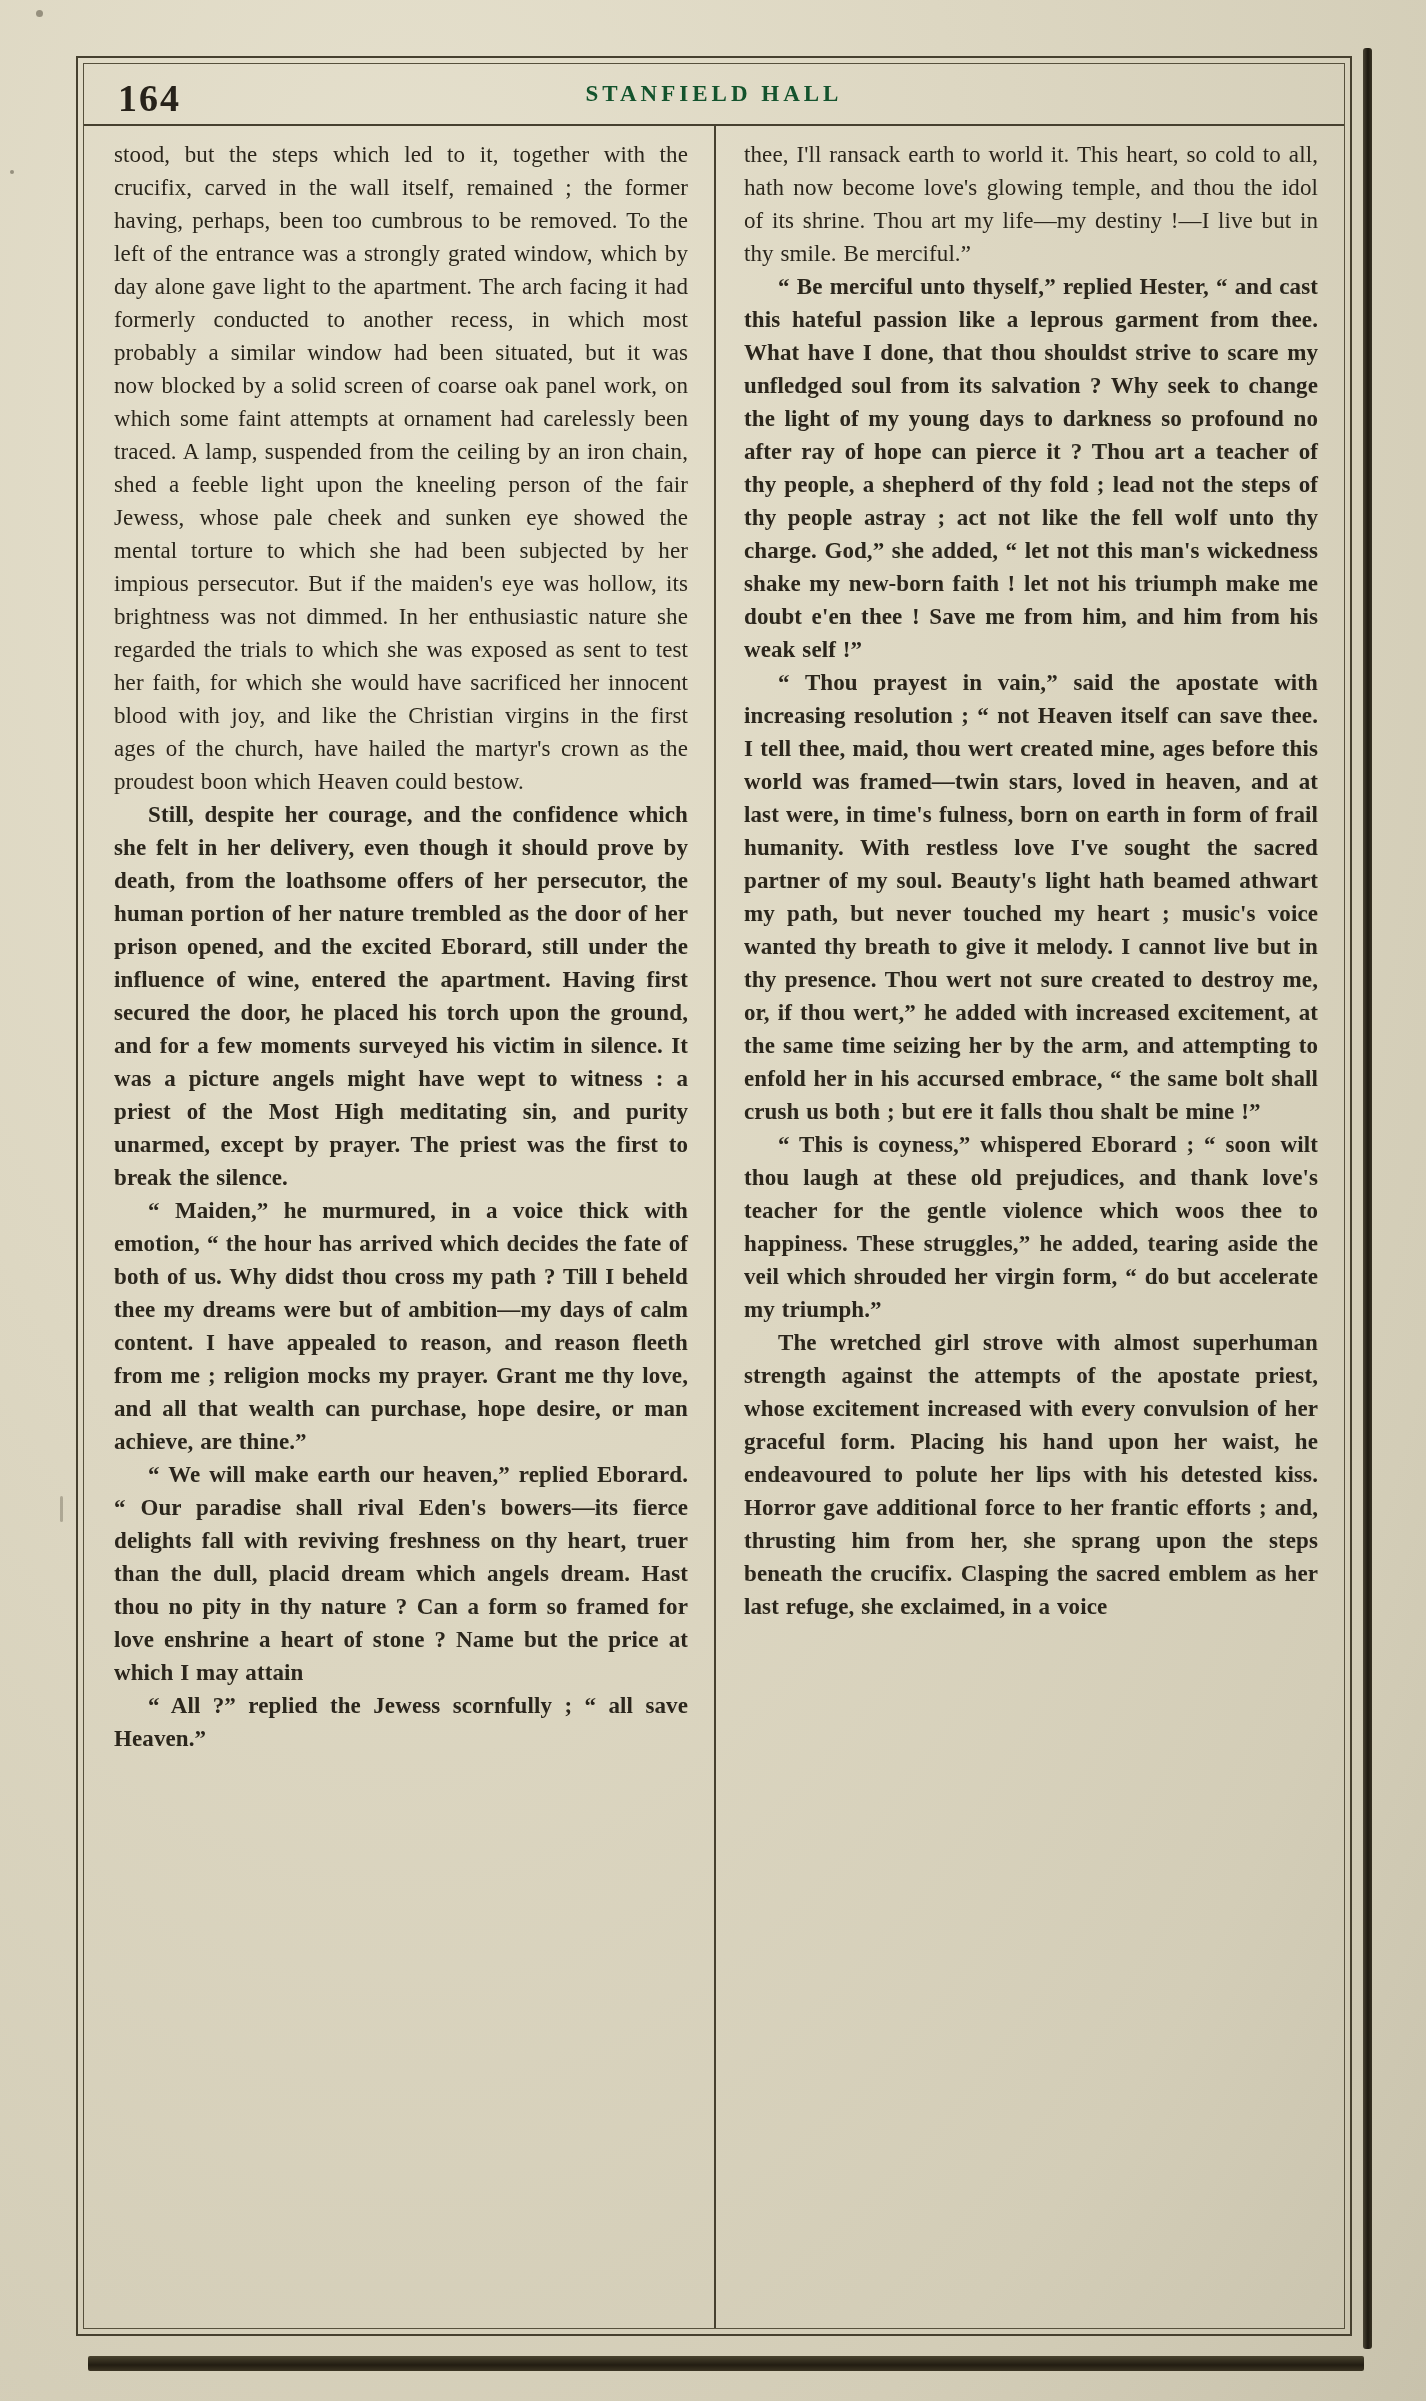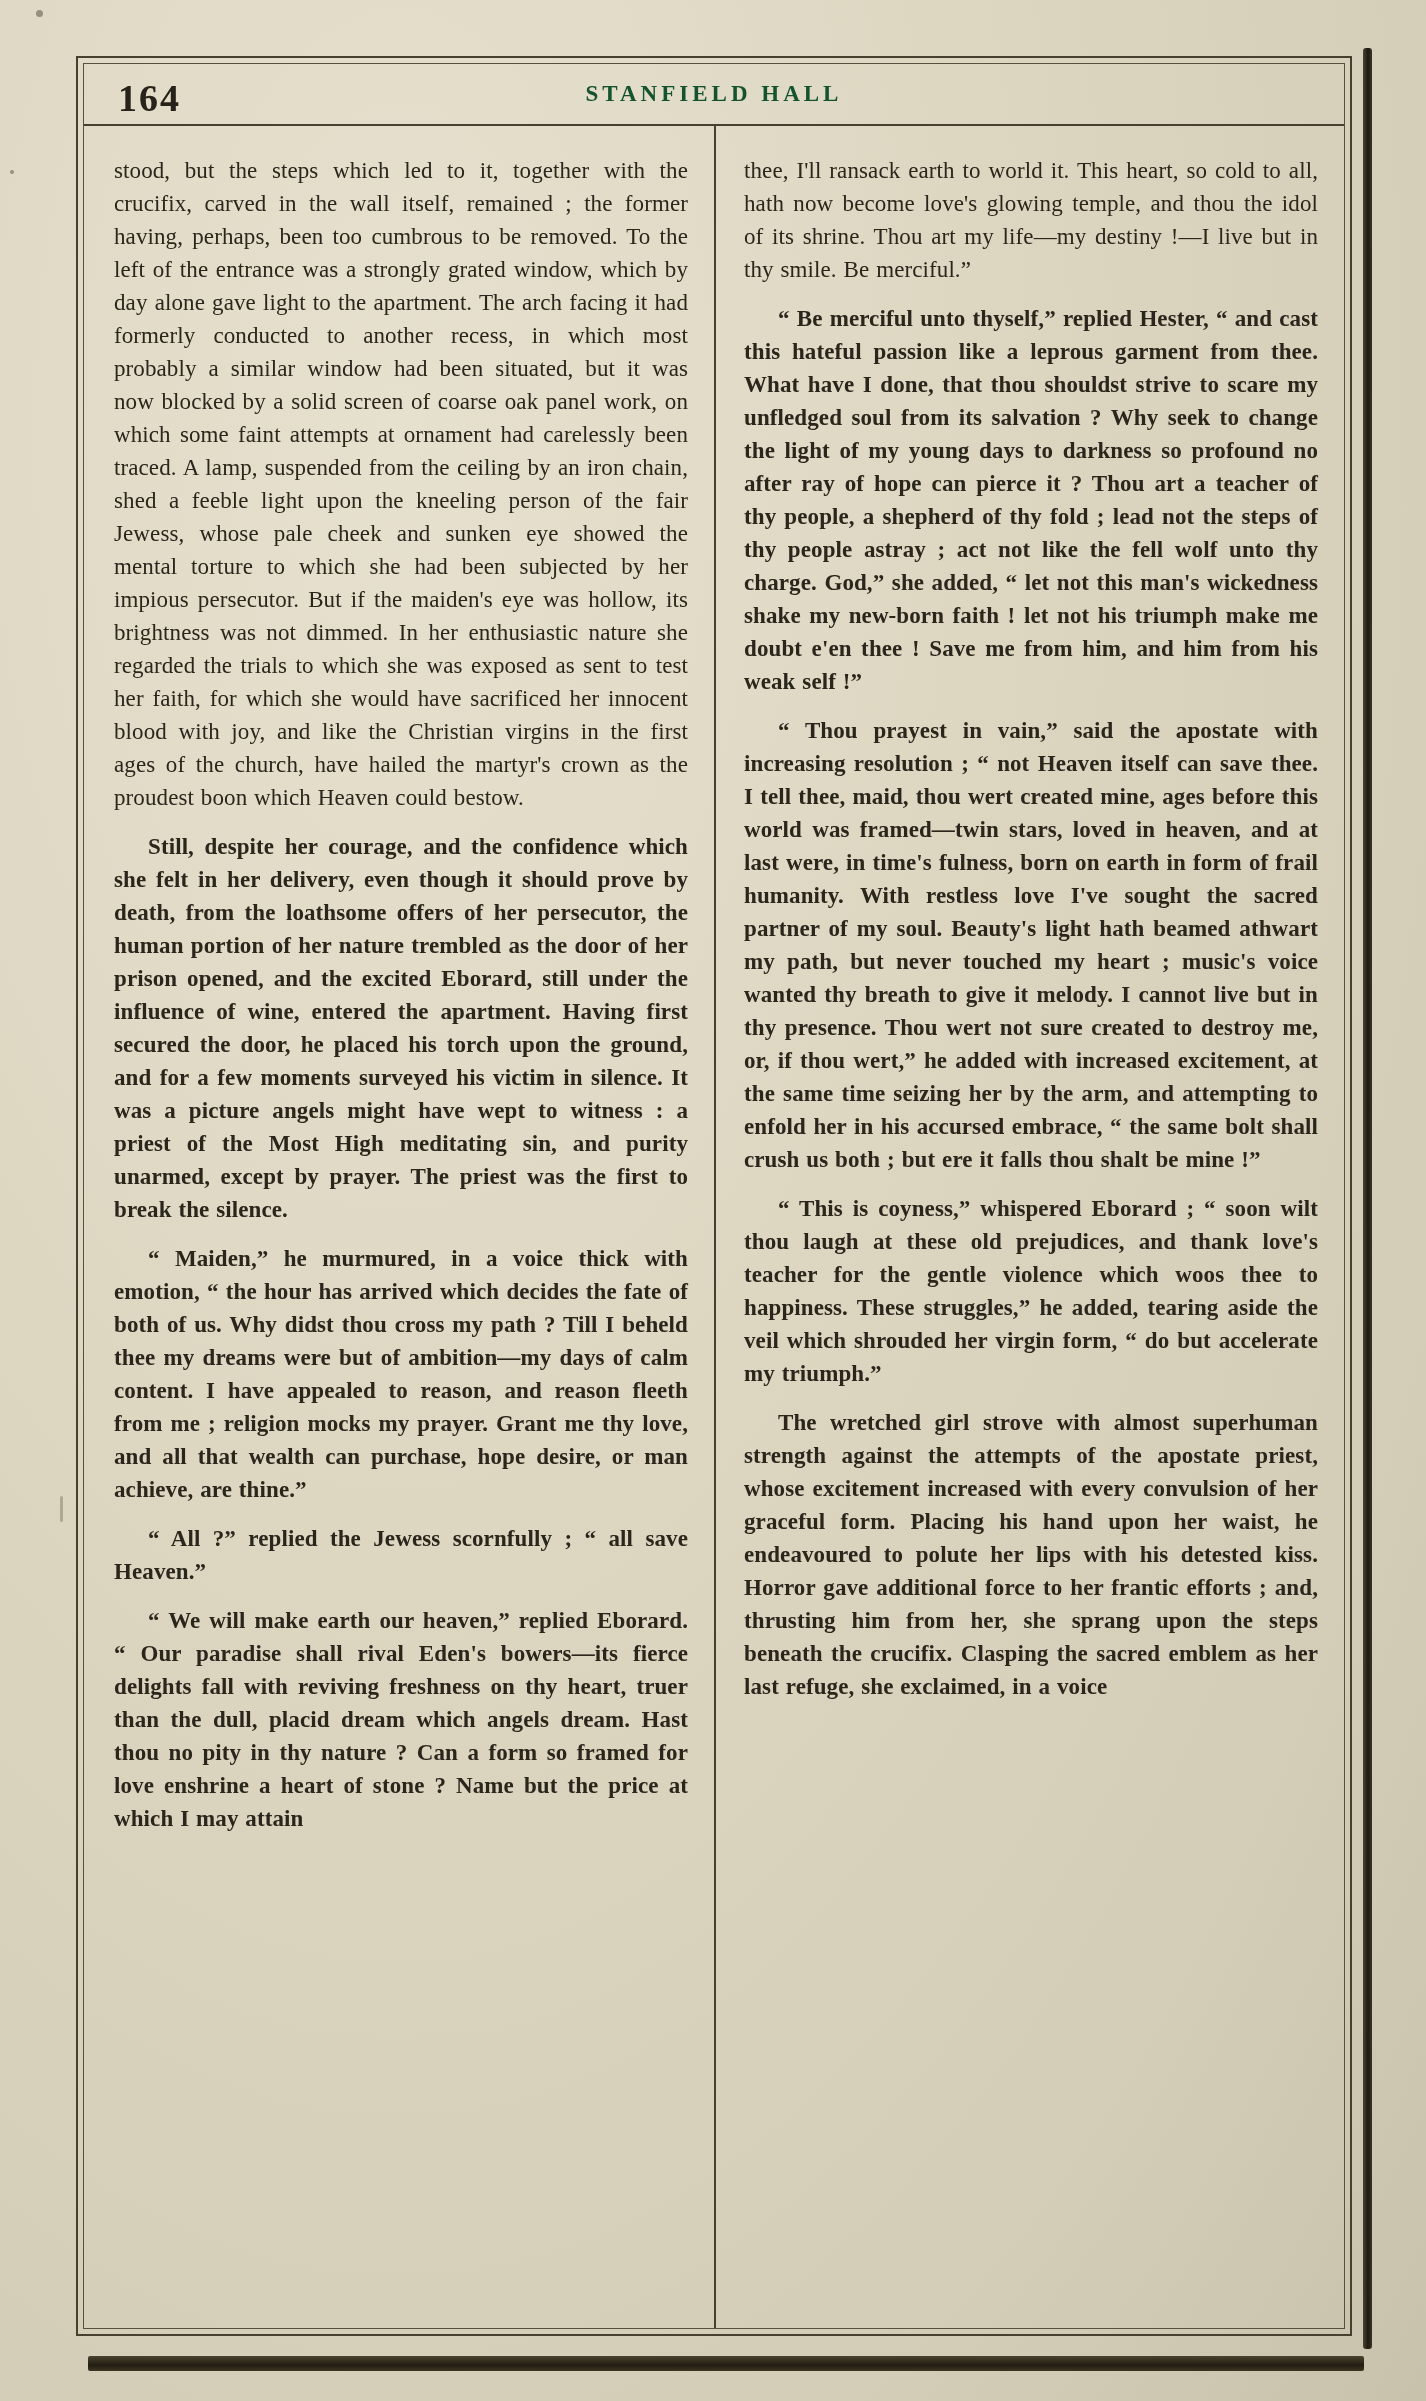--- a/index.html
+++ b/index.html
@@ -107,21 +107,21 @@
     word-spacing: 1px;
     letter-spacing: 0.1px;
     color: var(--ink, #2b261c);
     overflow: hidden;
     hyphens: auto;
   }
   .col-right {
     border-left: 2px solid #46402f;
     padding-left: 28px;
   }
-  .para { text-indent: 0; margin-top: 16px; }
+  .para { text-indent: 0; }
   .para.indent { text-indent: 34px; font-weight: bold; }
 
   
   .speck {
     position: absolute;
     background: #5a5443;
     border-radius: 50%;
     opacity: 0.55;
   }
   .speck.s1 { left: 36px; top: 10px; width: 7px; height: 7px; }
@@ -143,22 +143,22 @@
     <div class="header">
       <span class="page-number">164</span>
       <span class="running-title">STANFIELD HALL</span>
     </div>
 
     <div class="columns">
       <div class="col col-left">
           <p class="para">stood, but the steps which led to it, together with the crucifix, carved in the wall itself, remained ; the former having, perhaps, been too cumbrous to be removed. To the left of the entrance was a strongly grated window, which by day alone gave light to the apartment. The arch facing it had formerly conducted to another recess, in which most probably a similar window had been situated, but it was now blocked by a solid screen of coarse oak panel work, on which some faint attempts at ornament had carelessly been traced. A lamp, suspended from the ceiling by an iron chain, shed a feeble light upon the kneeling person of the fair Jewess, whose pale cheek and sunken eye showed the mental torture to which she had been subjected by her impious persecutor. But if the maiden's eye was hollow, its brightness was not dimmed. In her enthusiastic nature she regarded the trials to which she was exposed as sent to test her faith, for which she would have sacrificed her innocent blood with joy, and like the Christian virgins in the first ages of the church, have hailed the martyr's crown as the proudest boon which Heaven could bestow.</p>
           <p class="para indent">Still, despite her courage, and the confidence which she felt in her delivery, even though it should prove by death, from the loathsome offers of her persecutor, the human portion of her nature trembled as the door of her prison opened, and the excited Eborard, still under the influence of wine, entered the apartment. Having first secured the door, he placed his torch upon the ground, and for a few moments surveyed his victim in silence. It was a picture angels might have wept to witness : a priest of the Most High meditating sin, and purity unarmed, except by prayer. The priest was the first to break the silence.</p>
           <p class="para indent">“ Maiden,” he murmured, in a voice thick with emotion, “ the hour has arrived which decides the fate of both of us. Why didst thou cross my path ? Till I beheld thee my dreams were but of ambition—my days of calm content. I have appealed to reason, and reason fleeth from me ; religion mocks my prayer. Grant me thy love, and all that wealth can purchase, hope desire, or man achieve, are thine.”</p>
+          <p class="para indent">“ We will make earth our heaven,” replied Eborard. “ Our paradise shall rival Eden's bowers—its fierce delights fall with reviving freshness on thy heart, truer than the dull, placid dream which angels dream. Hast thou no pity in thy nature ? Can a form so framed for love enshrine a heart of stone ? Name but the price at which I may attain</p>
           <p class="para indent">“ All ?” replied the Jewess scornfully ; “ all save Heaven.”</p>
-          <p class="para indent">“ We will make earth our heaven,” replied Eborard. “ Our paradise shall rival Eden's bowers—its fierce delights fall with reviving freshness on thy heart, truer than the dull, placid dream which angels dream. Hast thou no pity in thy nature ? Can a form so framed for love enshrine a heart of stone ? Name but the price at which I may attain</p>
         </div>
       <div class="col col-right">
           <p class="para">thee, I'll ransack earth to world it. This heart, so cold to all, hath now become love's glowing temple, and thou the idol of its shrine. Thou art my life—my destiny !—I live but in thy smile. Be merciful.”</p>
           <p class="para indent">“ Be merciful unto thyself,” replied Hester, “ and cast this hateful passion like a leprous garment from thee. What have I done, that thou shouldst strive to scare my unfledged soul from its salvation ? Why seek to change the light of my young days to darkness so profound no after ray of hope can pierce it ? Thou art a teacher of thy people, a shepherd of thy fold ; lead not the steps of thy people astray ; act not like the fell wolf unto thy charge. God,” she added, “ let not this man's wickedness shake my new-born faith ! let not his triumph make me doubt e'en thee ! Save me from him, and him from his weak self !”</p>
           <p class="para indent">“ Thou prayest in vain,” said the apostate with increasing resolution ; “ not Heaven itself can save thee. I tell thee, maid, thou wert created mine, ages before this world was framed—twin stars, loved in heaven, and at last were, in time's fulness, born on earth in form of frail humanity. With restless love I've sought the sacred partner of my soul. Beauty's light hath beamed athwart my path, but never touched my heart ; music's voice wanted thy breath to give it melody. I cannot live but in thy presence. Thou wert not sure created to destroy me, or, if thou wert,” he added with increased excitement, at the same time seizing her by the arm, and attempting to enfold her in his accursed embrace, “ the same bolt shall crush us both ; but ere it falls thou shalt be mine !”</p>
           <p class="para indent">“ This is coyness,” whispered Eborard ; “ soon wilt thou laugh at these old prejudices, and thank love's teacher for the gentle violence which woos thee to happiness. These struggles,” he added, tearing aside the veil which shrouded her virgin form, “ do but accelerate my triumph.”</p>
           <p class="para indent">The wretched girl strove with almost superhuman strength against the attempts of the apostate priest, whose excitement increased with every convulsion of her graceful form. Placing his hand upon her waist, he endeavoured to polute her lips with his detested kiss. Horror gave additional force to her frantic efforts ; and, thrusting him from her, she sprang upon the steps beneath the crucifix. Clasping the sacred emblem as her last refuge, she exclaimed, in a voice</p>
         </div>
     </div>
 

